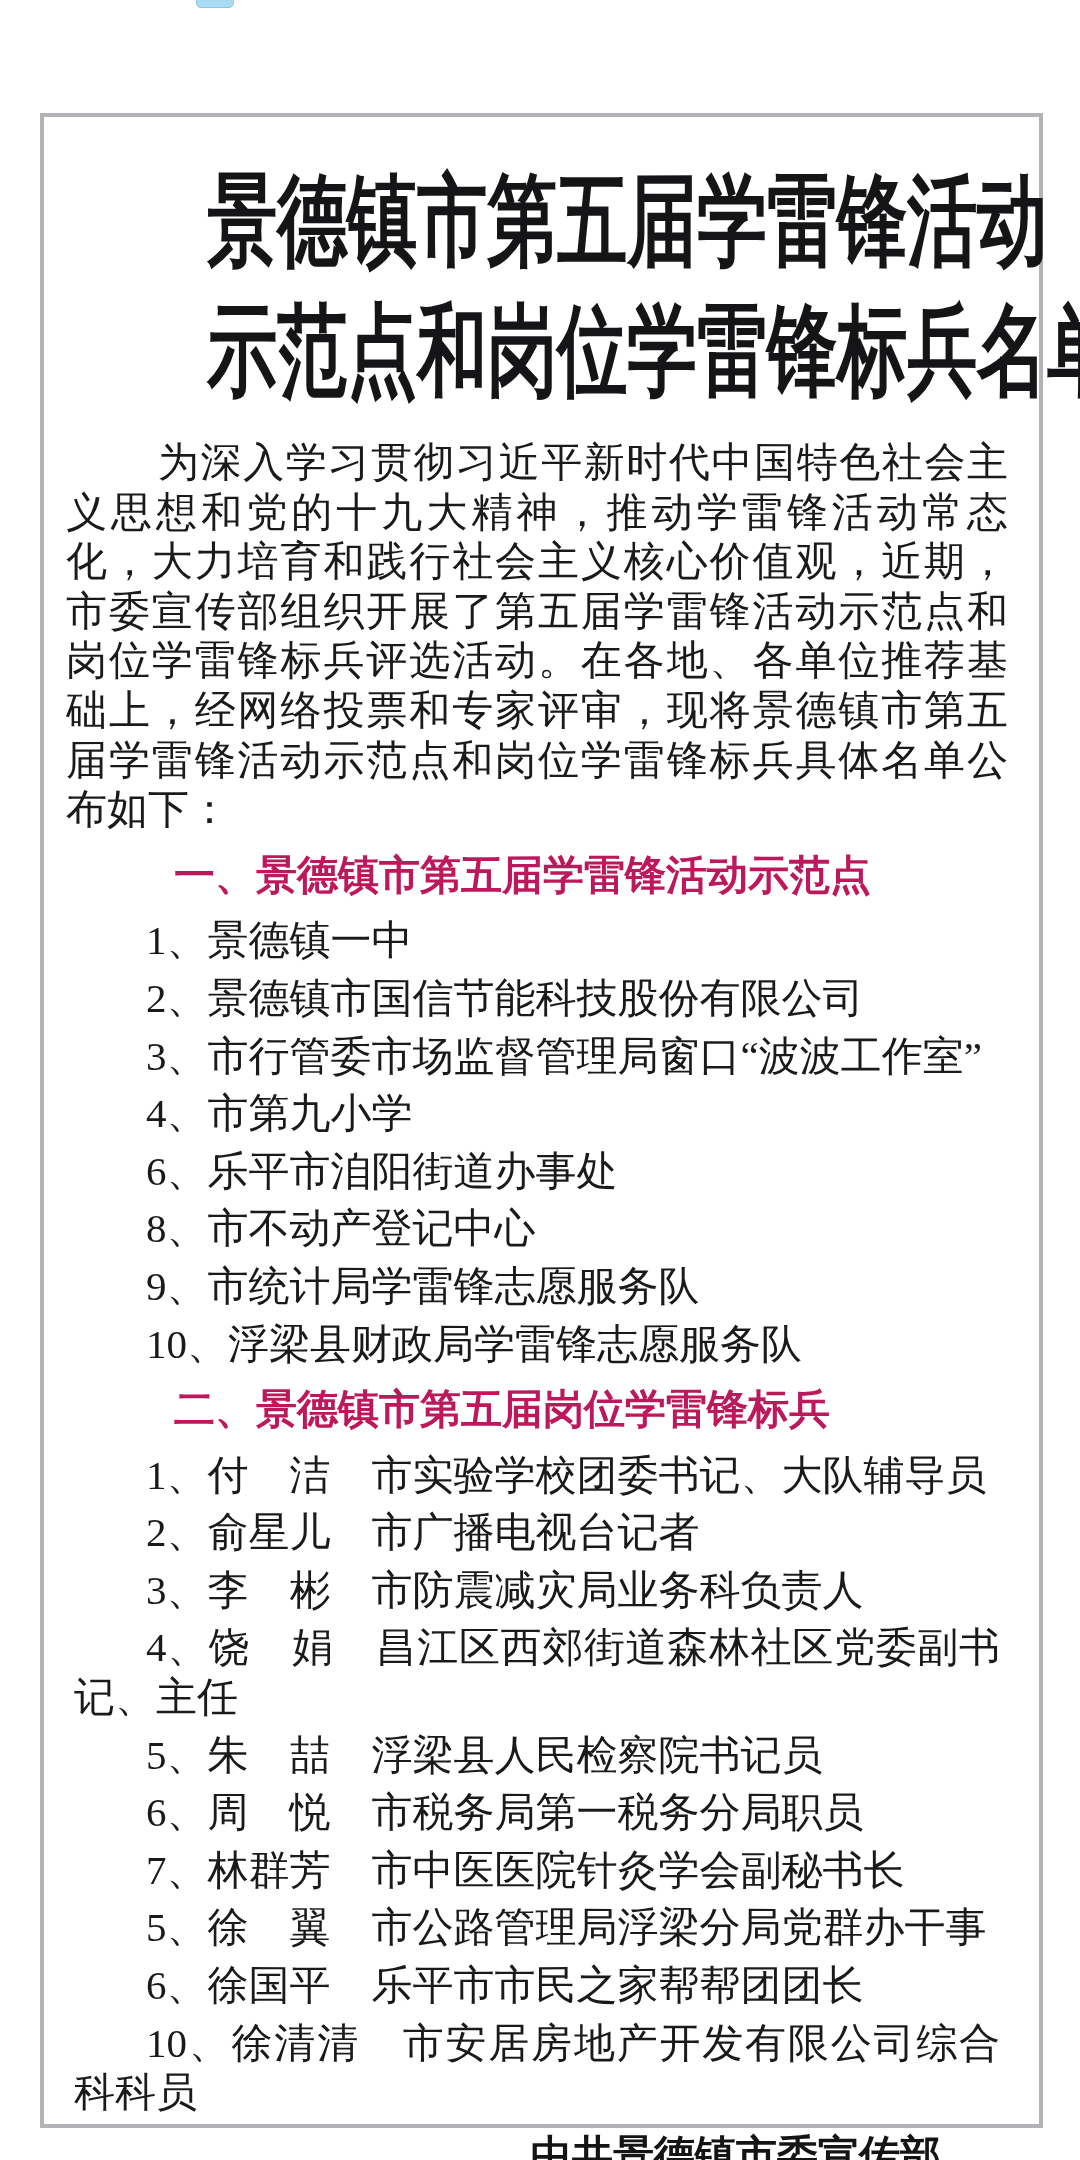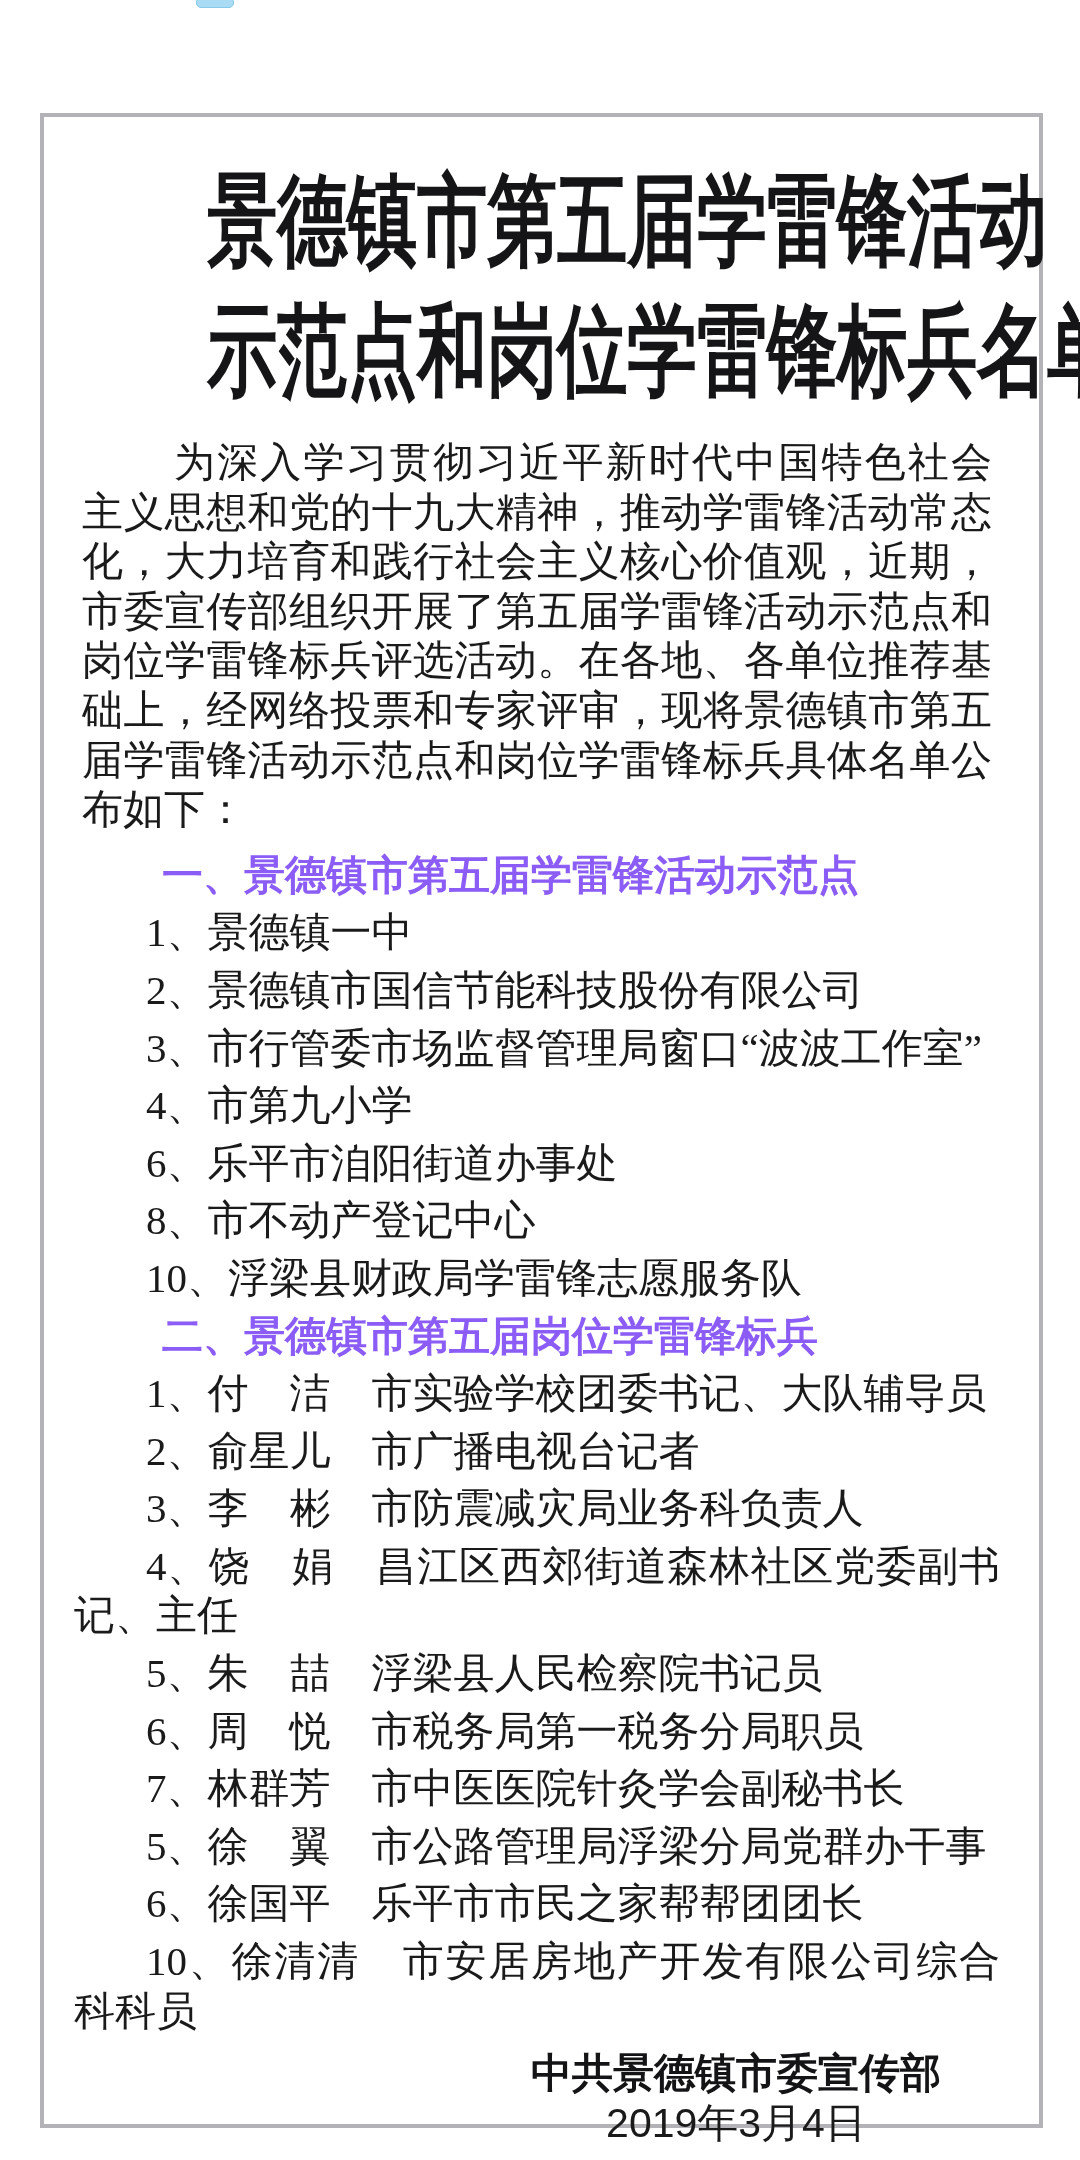--- a/index.html
+++ b/index.html
@@ -30,24 +30,24 @@
   .title-line{
     font-size:100px;line-height:130px;white-space:nowrap;
     transform:scaleX(0.70);transform-origin:50% 50%;
     letter-spacing:0;
   }
   .body-text{
     margin-top:23px;
     font-size:41px;line-height:49.6px;
     text-align:justify;
   }
-  .para{margin:16px;text-indent:92px;}
+  .para{margin:0;text-indent:92px;}
   .section-heading{
-    margin:4px;text-indent:92px;
-    font-family:"Liberation Sans", sans-serif;font-weight:700;color:#8b5cf6;
+    margin:16px;text-indent:92px;
+    font-family:"Liberation Sans", sans-serif;font-weight:700;color:#be185d;
   }
   .list-item{margin:8px;text-indent:72px;}
   .doc-footer{
     margin:13px 67px 0 auto;
     width:max-content;max-width:100%;
     text-align:center;
     font-size:41px;line-height:49.6px;
   }
   .signature{
     font-family:"Liberation Sans", sans-serif;font-weight:700;color:#141416;
@@ -72,20 +72,21 @@
     <div class="body-text">
       <p class="para">为深入学习贯彻习近平新时代中国特色社会主义思想和党的十九大精神，推动学雷锋活动常态化，大力培育和践行社会主义核心价值观，近期，市委宣传部组织开展了第五届学雷锋活动示范点和岗位学雷锋标兵评选活动。在各地、各单位推荐基础上，经网络投票和专家评审，现将景德镇市第五届学雷锋活动示范点和岗位学雷锋标兵具体名单公布如下：</p>
 
       <p class="section-heading">一、景德镇市第五届学雷锋活动示范点</p>
       <p class="list-item">1、景德镇一中</p>
       <p class="list-item">2、景德镇市国信节能科技股份有限公司</p>
       <p class="list-item">3、市行管委市场监督管理局窗口“波波工作室”</p>
       <p class="list-item">4、市第九小学</p>
       <p class="list-item">6、乐平市洎阳街道办事处</p>
       <p class="list-item">8、市不动产登记中心</p>
+      <p class="list-item">9、市统计局学雷锋志愿服务队</p>
       <p class="list-item">10、浮梁县财政局学雷锋志愿服务队</p>
 
       <p class="section-heading">二、景德镇市第五届岗位学雷锋标兵</p>
       <p class="list-item">1、付　洁　市实验学校团委书记、大队辅导员</p>
       <p class="list-item">2、俞星儿　市广播电视台记者</p>
       <p class="list-item">3、李　彬　市防震减灾局业务科负责人</p>
       <p class="list-item">4、饶　娟　昌江区西郊街道森林社区党委副书记、主任</p>
       <p class="list-item">5、朱　喆　浮梁县人民检察院书记员</p>
       <p class="list-item">6、周　悦　市税务局第一税务分局职员</p>
       <p class="list-item">7、林群芳　市中医医院针灸学会副秘书长</p>

